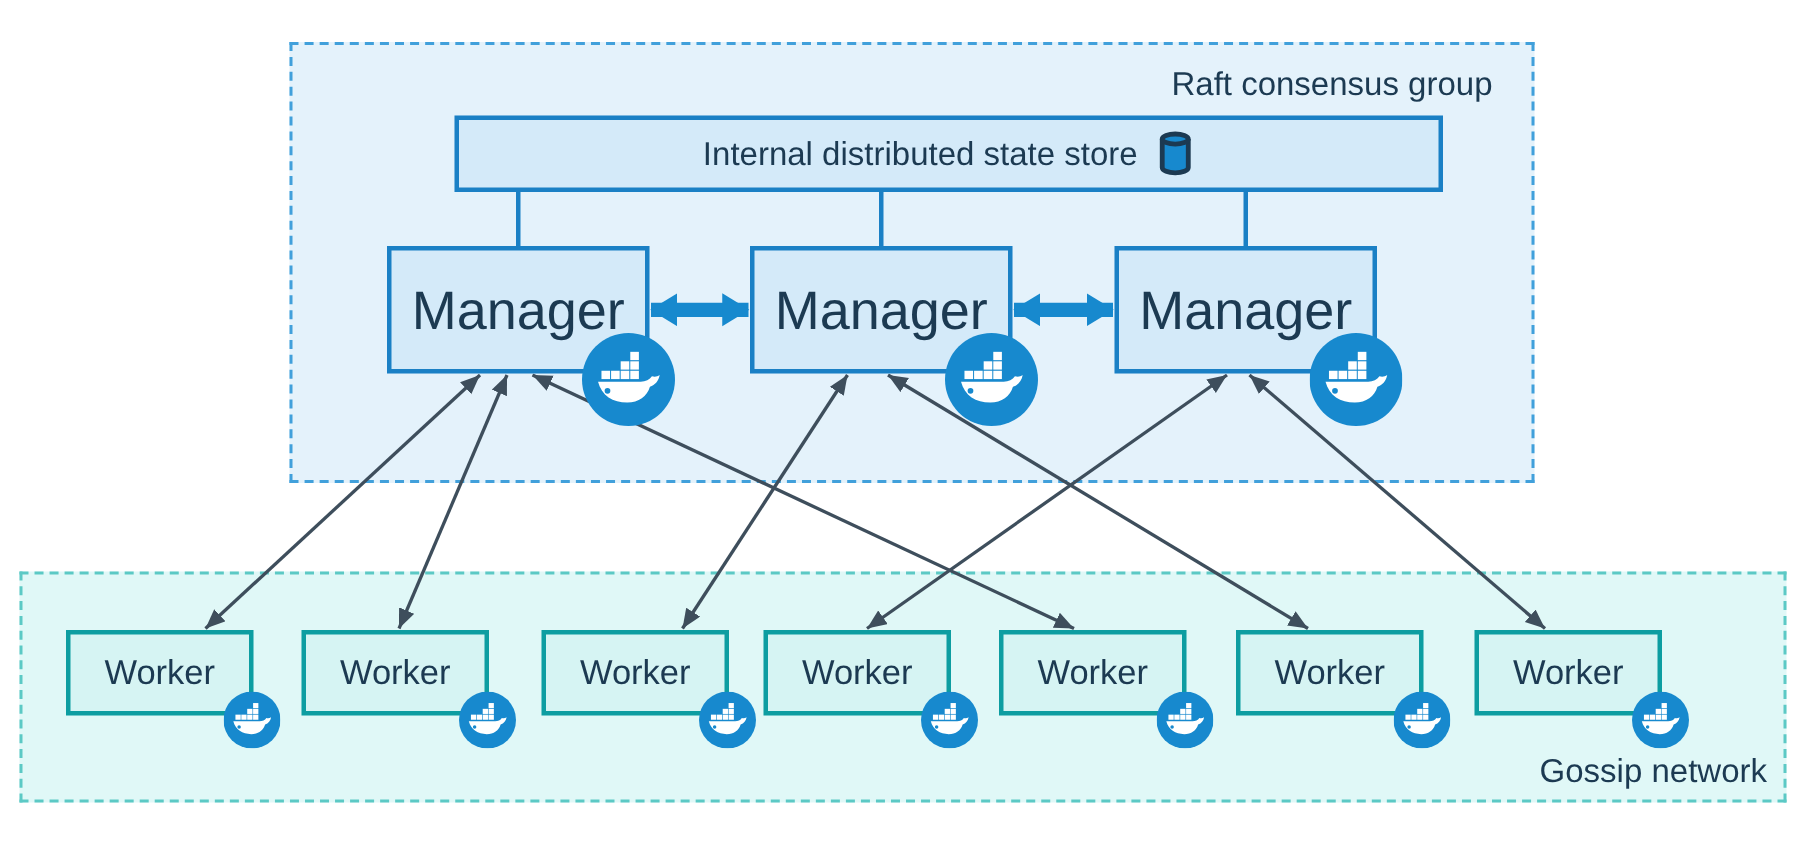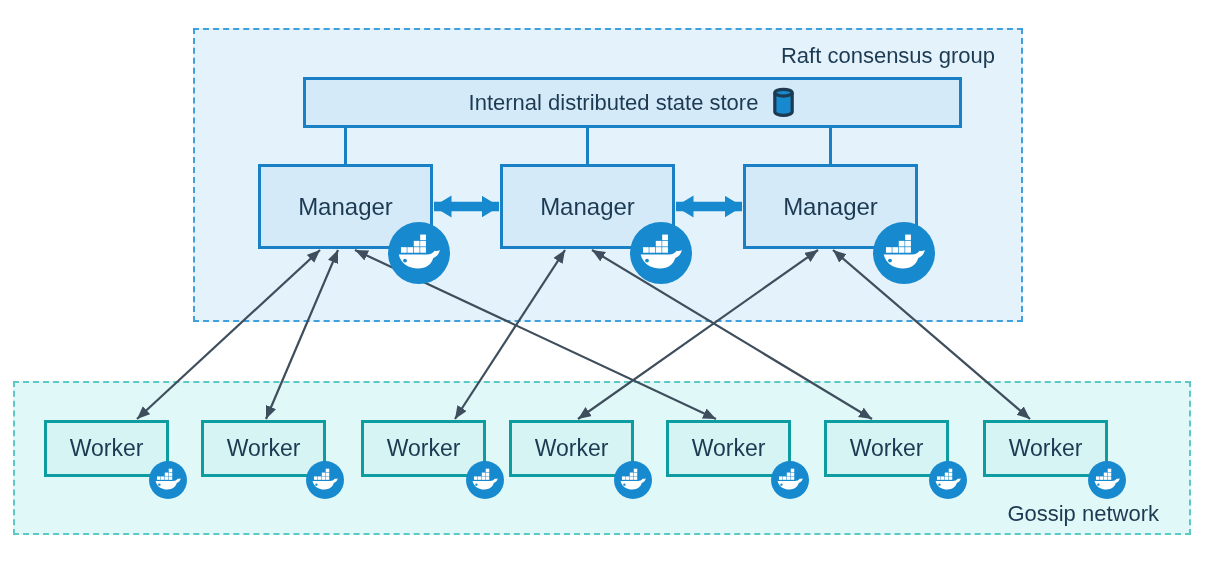--- a/index.html
+++ b/index.html
@@ -17,39 +17,39 @@
   .group-box{position:absolute;box-sizing:border-box;}
   .raft{
     left:193px;top:28px;width:830px;height:294px;
     background:var(--raft-fill);border:2px dashed var(--raft-border);
   }
   .raft-label{position:absolute;top:13px;right:26px;font-size:22px;white-space:nowrap;}
   .gossip{
     left:13px;top:381px;width:1178px;height:154px;
     background:var(--gossip-fill);border:2px dashed var(--gossip-border);
   }
-  .gossip-label{position:absolute;bottom:6px;right:30px;font-size:22px;white-space:nowrap;}
+  .gossip-label{position:absolute;bottom:6px;right:11px;font-size:22px;white-space:nowrap;}
   #wires{position:absolute;left:0;top:0;width:1207px;height:566px;pointer-events:none;}
   .nodes{position:absolute;left:0;top:0;width:100%;height:100%;}
   .node{
     position:absolute;box-sizing:border-box;
     display:flex;align-items:center;justify-content:center;
   }
   .store{
     left:259px;top:77px;width:659px;height:51px;gap:13px;
     background:var(--blue-node-fill);border:3px solid var(--blue-node-border);margin-left:44px;
   }
   .store .node-label{font-size:22px;}
   .db-svg{width:25px;height:31px;display:block;}
   .db-shape{fill:var(--docker-blue);stroke:var(--text);stroke-width:2.6;}
   .manager{
     top:164px;width:175px;height:85px;
     background:var(--blue-node-fill);border:3px solid var(--blue-node-border);
   }
-  .manager .node-label{font-size:24px;}
+  .manager .node-label{font-size:36px;}
   .m1{left:258px}.m2{left:500px}.m3{left:743px}
   .worker{
     top:420px;width:125px;height:57px;
     background:var(--worker-fill);border:3px solid var(--worker-border);
   }
   .worker .node-label{font-size:23px;}
   .w1{left:44px}.w2{left:201px}.w3{left:361px}.w4{left:509px}
   .w5{left:666px}.w6{left:824px}.w7{left:983px}
   .docker-badge{position:absolute;display:block;}
   .docker-badge svg{width:100%;height:100%;display:block;}

